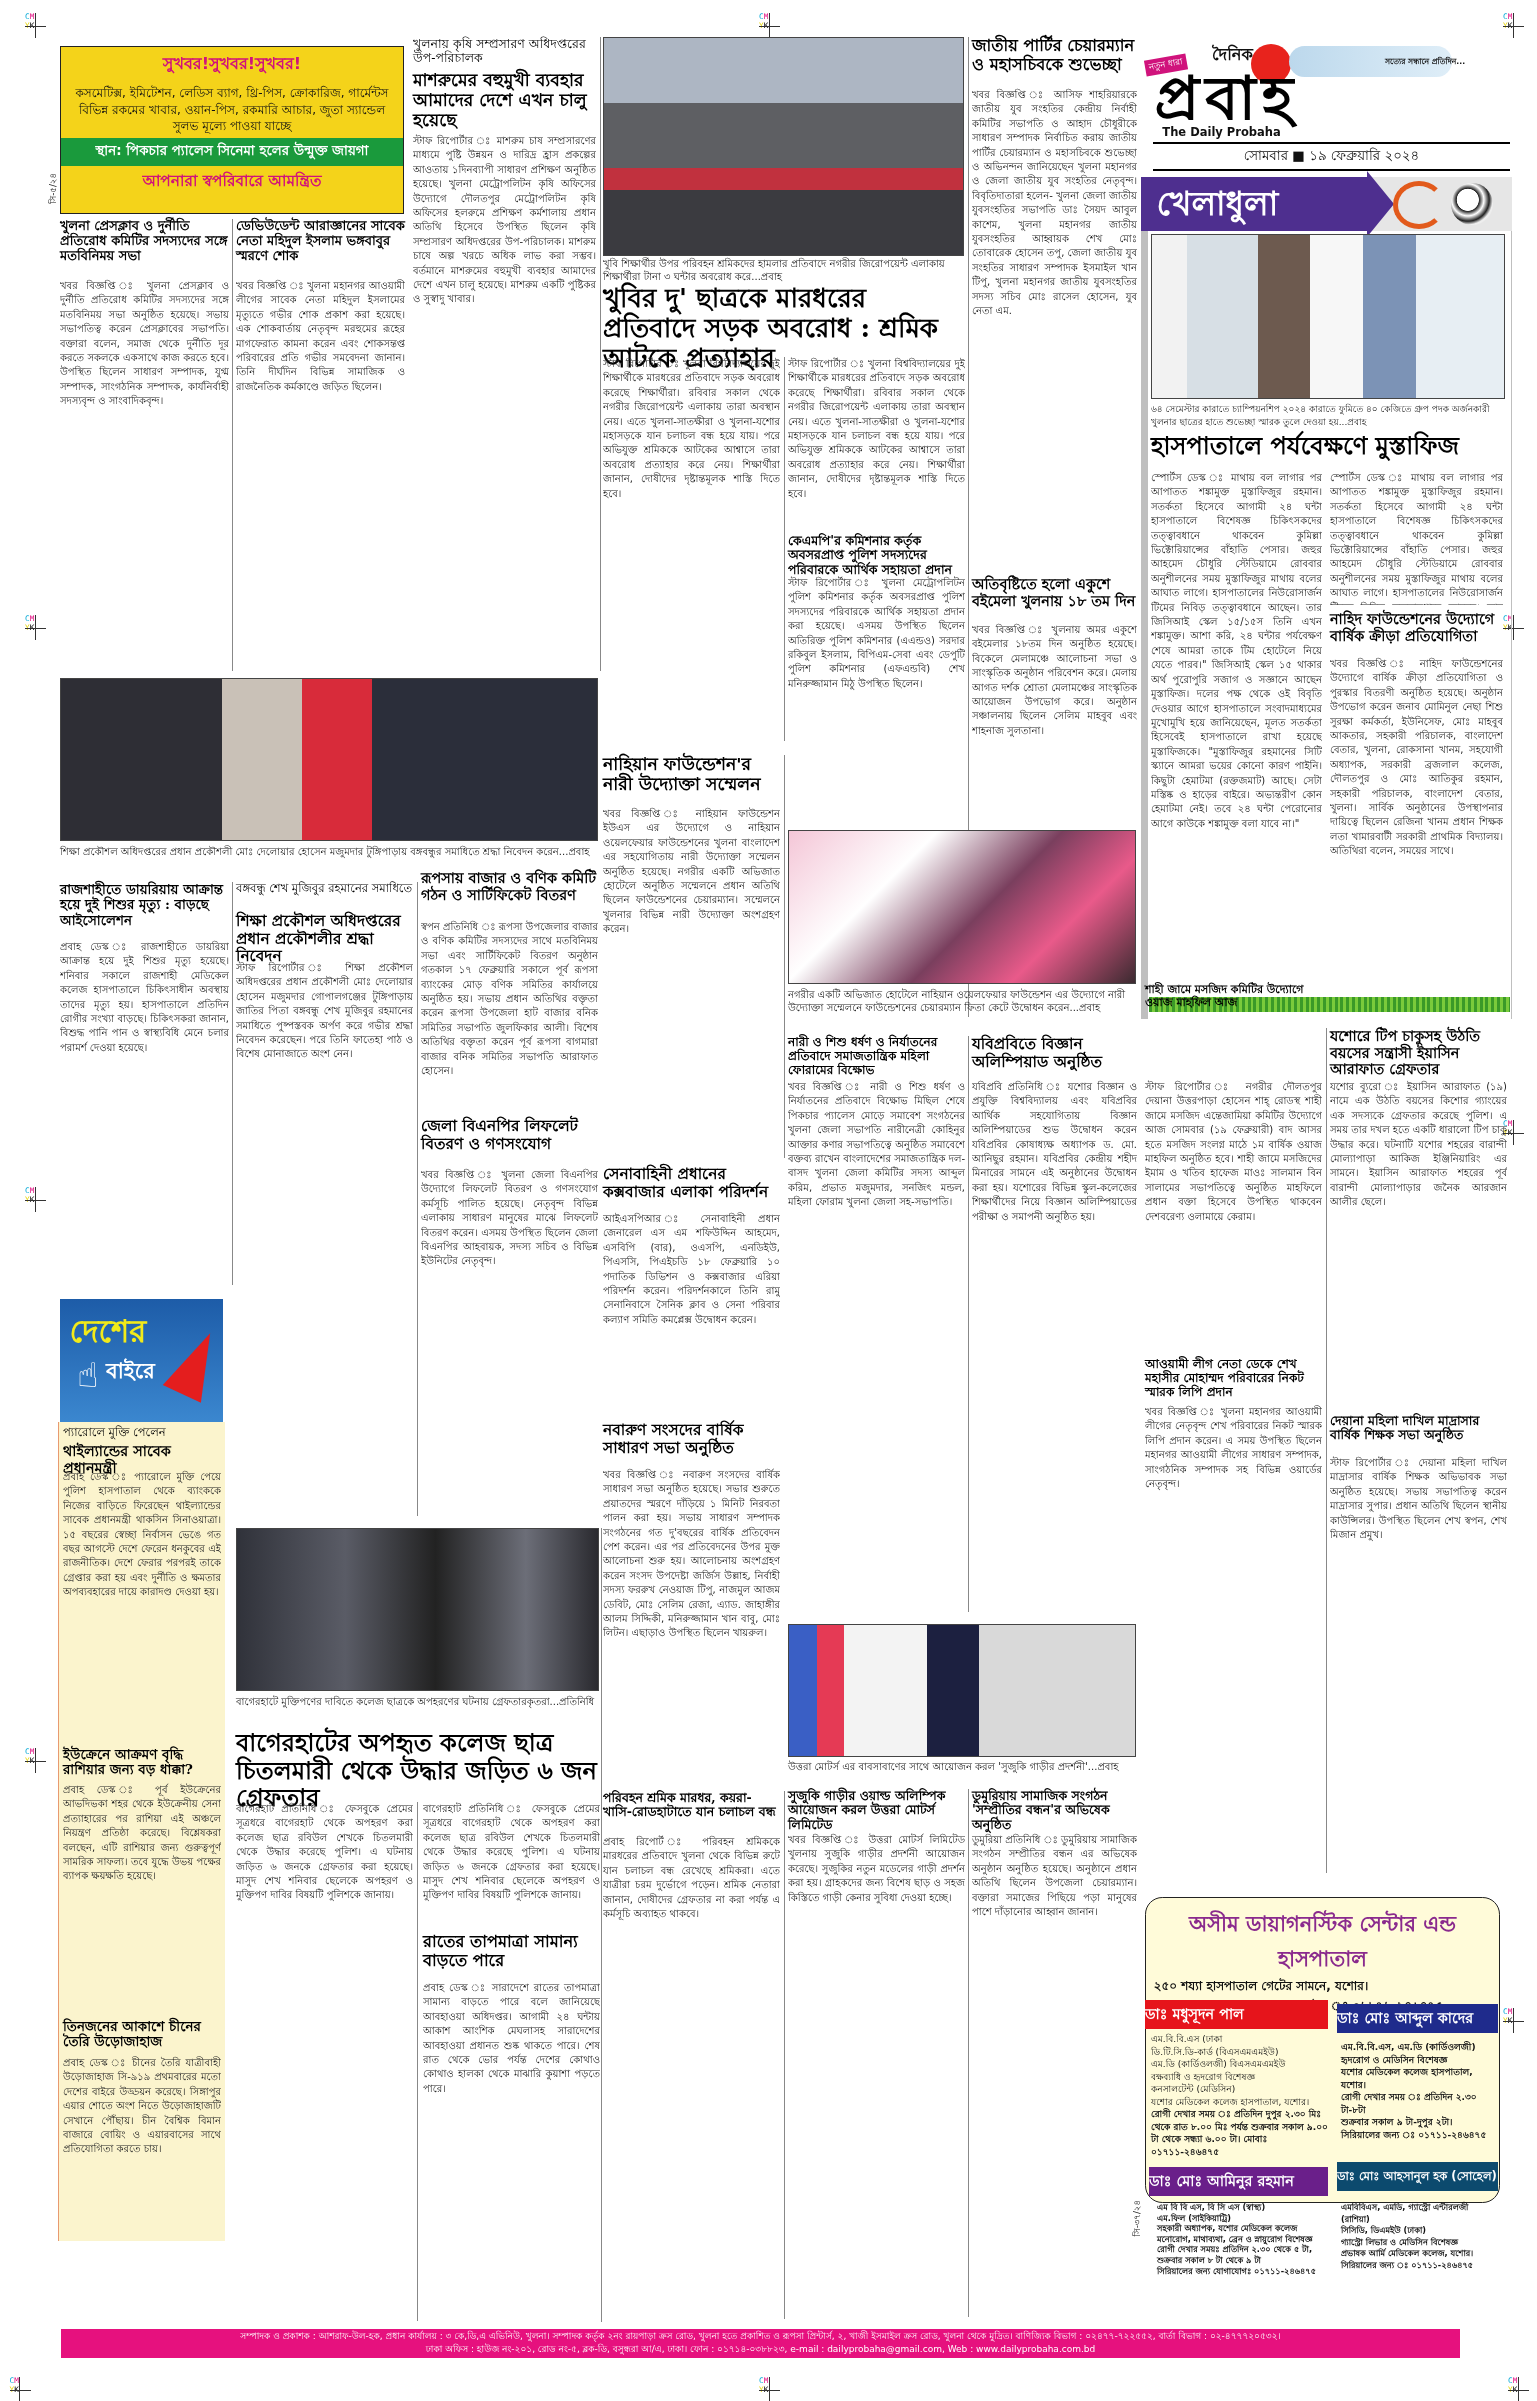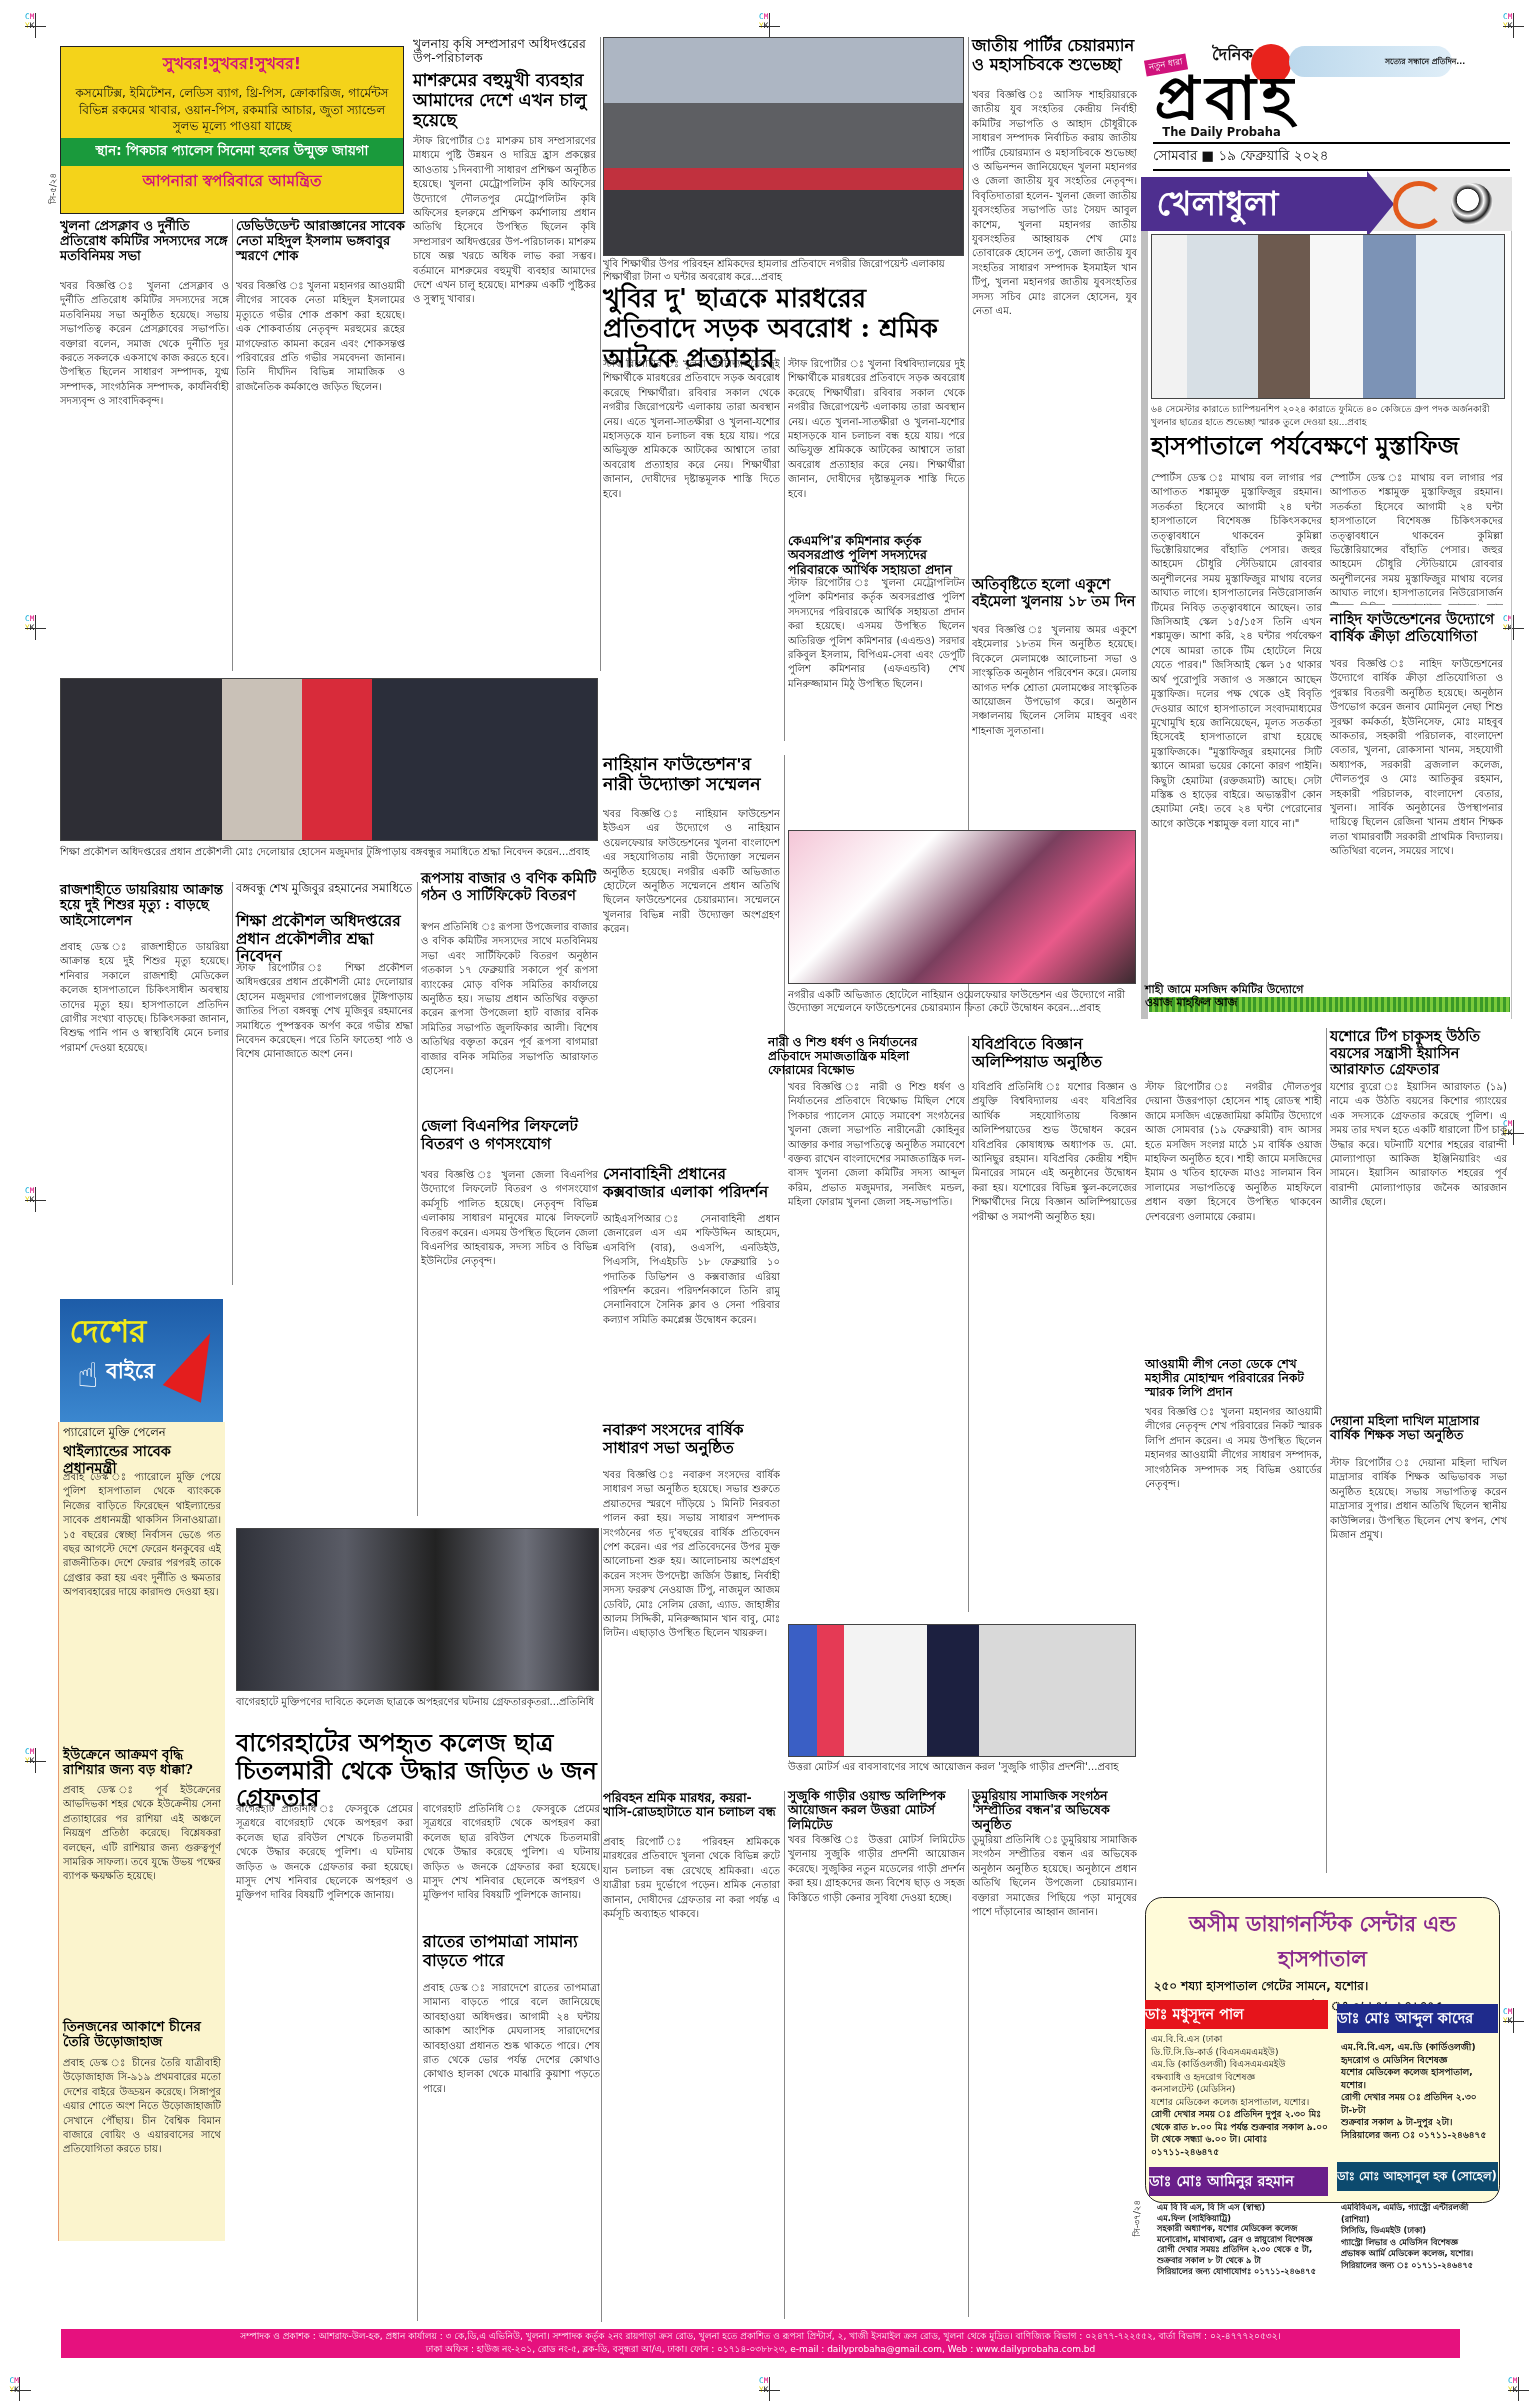--- a/index.html
+++ b/index.html
@@ -23,21 +23,21 @@
 .ad1 .bottom{background:#f4d31a;color:#d1137a;text-align:center;font-size:15.4px;font-weight:bold;padding:2.9px 0}
 
 .mast{left:1145px;top:42px;width:363px;height:96px}
 .mast .sun{position:absolute;left:106px;top:1.9px;width:40px;height:40px;border-radius:50%;background:#e8231d}
 .mast .cloud{position:absolute;left:144px;top:3.8px;width:163px;height:31px;background:linear-gradient(90deg,#bcd8ec,#dfeef8);border-radius:15.4px}
 .mast .title{position:absolute;left:9.6px;top:9.6px;font-size:60px;font-weight:bold;font-family:"DejaVu Serif",serif;letter-spacing:5.8px;color:#000}
 .mast .pre{position:absolute;left:67px;top:0;font-size:16.3px;font-weight:bold}
 .mast .badge{position:absolute;left:0;top:15.4px;background:#d0137c;color:#fff;font-size:8.6px;padding:1px 3.8px;transform:rotate(-10deg)}
 .mast .slogan{position:absolute;left:240px;top:13.4px;font-size:7.7px;font-weight:bold}
 .mast .eng{position:absolute;left:17.3px;top:83px;font-size:11.5px;font-weight:900;font-family:"DejaVu Sans",sans-serif}
-.dateline{left:1153px;top:142px;width:357px;height:29px;border-top:2.9px solid #000;border-bottom:2.9px solid #000;font-size:13.4px;line-height:23px}
+.dateline{left:1153px;top:142px;width:357px;height:29px;border-top:2.9px solid #000;border-bottom:2.9px solid #000;text-align:center;font-size:13.4px;line-height:23px}
 .khela{left:1141px;top:177px;width:371px;height:54px;background:#e6e6e6}
 .khela .arrow{position:absolute;left:0;top:0;width:226px;height:54px;background:#4e2f8f;color:#fff;font-size:33px;font-weight:bold;font-family:"DejaVu Serif",serif;padding-left:15.4px;line-height:54px}
 .khela .arrow:after{content:"";position:absolute;right:-27px;top:-5.8px;border-left:27px solid #4e2f8f;border-top:33px solid transparent;border-bottom:33px solid transparent}
 .khela .ball{position:absolute;right:19px;top:5.8px;width:42px;height:42px;border-radius:50%;background:radial-gradient(circle at 40% 40%,#fff 30%,#222 32%,#fff 45%,#222 60%,#eee 70%)}
 .khela .bat{position:absolute;left:252px;top:3.8px;width:52px;height:48px;border-radius:50%;border:5.8px solid #e25a1b;border-right-color:transparent}
 
 .ad2{left:1145px;top:1897px;width:355px;height:306px;background:#fffbd9;border:1.9px solid #222;border-radius:17.3px;overflow:hidden}
 .ad2 .h{color:#8a2a8d;font-weight:bold;font-size:21px;text-align:center;padding-top:9.6px;font-family:"DejaVu Serif",serif}
 .ad2 .addr{font-size:12px;font-weight:bold;padding:1.9px 7.7px;line-height:15.4px}
 .doc-box{position:absolute;font-size:9px;line-height:12.5px;color:#111}
@@ -153,21 +153,21 @@
 <div class="vrule" style="left:784px;top:755px;height:403px"></div>
 <div class="abs photo" style="left:788px;top:830px;width:348px;height:154px;background:linear-gradient(135deg,#f4c6d7,#ffffff 30%,#7a3f5e 55%,#e95a8a 75%,#3b2a30)"></div>
 <div class="abs caption" style="left:788px;top:988px;width:348px">নগরীর একটি অভিজাত হোটেলে নাহিয়ান ওয়েলফেয়ার ফাউন্ডেশন এর উদ্যোগে নারী উদ্যোক্তা সম্মেলনে ফাউন্ডেশনের চেয়ারম্যান ফিতা কেটে উদ্বোধন করেন...প্রবাহ</div>
 
 <div class="abs hl" style="left:603px;top:1166px;width:177px;font-size:15.4px">সেনাবাহিনী প্রধানের কক্সবাজার এলাকা পরিদর্শন</div>
 <div class="abs col-text" style="left:603px;top:1212px;width:177px;height:202px">আইএসপিআর ঃ সেনাবাহিনী প্রধান জেনারেল এস এম শফিউদ্দিন আহমেদ, এসবিপি (বার), ওএসপি, এনডিইউ, পিএসসি, পিএইচডি ১৮ ফেব্রুয়ারি ১০ পদাতিক ডিভিশন ও কক্সবাজার এরিয়া পরিদর্শন করেন। পরিদর্শনকালে তিনি রামু সেনানিবাসে সৈনিক ক্লাব ও সেনা পরিবার কল্যাণ সমিতি কমপ্লেক্স উদ্বোধন করেন।</div>
 
 <div class="abs hl" style="left:603px;top:1422px;width:177px;font-size:15.4px">নবারুণ সংসদের বার্ষিক সাধারণ সভা অনুষ্ঠিত</div>
 <div class="abs col-text" style="left:603px;top:1468px;width:177px;height:317px">খবর বিজ্ঞপ্তি ঃ নবারুণ সংসদের বার্ষিক সাধারণ সভা অনুষ্ঠিত হয়েছে। সভার শুরুতে প্রয়াতদের স্মরণে দাঁড়িয়ে ১ মিনিট নিরবতা পালন করা হয়। সভায় সাধারণ সম্পাদক সংগঠনের গত দু'বছরের বার্ষিক প্রতিবেদন পেশ করেন। এর পর প্রতিবেদনের উপর মুক্ত আলোচনা শুরু হয়। আলোচনায় অংশগ্রহণ করেন সংসদ উপদেষ্টা জর্জিস উল্লাহ, নির্বাহী সদস্য ফররুখ নেওয়াজ টিপু, নাজমুল আজম ডেবিট, মোঃ সেলিম রেজা, এ্যাড. জাহাঙ্গীর আলম সিদ্দিকী, মনিরুজ্জামান খান বাবু, মোঃ লিটন। এছাড়াও উপস্থিত ছিলেন খায়রুল।</div>
 
-<div class="abs hl" style="left:768px;top:1036px;width:177px;font-size:12px">নারী ও শিশু ধর্ষণ ও নির্যাতনের প্রতিবাদে সমাজতান্ত্রিক মহিলা ফোরামের বিক্ষোভ</div>
+<div class="abs hl" style="left:788px;top:1036px;width:177px;font-size:12px">নারী ও শিশু ধর্ষণ ও নির্যাতনের প্রতিবাদে সমাজতান্ত্রিক মহিলা ফোরামের বিক্ষোভ</div>
 <div class="abs col-text" style="left:788px;top:1080px;width:177px;height:538px">খবর বিজ্ঞপ্তি ঃ নারী ও শিশু ধর্ষণ ও নির্যাতনের প্রতিবাদে বিক্ষোভ মিছিল শেষে পিকচার প্যালেস মোড়ে সমাবেশ সংগঠনের খুলনা জেলা সভাপতি নারীনেত্রী কোহিনুর আক্তার কণার সভাপতিত্বে অনুষ্ঠিত সমাবেশে বক্তব্য রাখেন বাংলাদেশের সমাজতান্ত্রিক দল-বাসদ খুলনা জেলা কমিটির সদস্য আব্দুল করিম, প্রভাত মজুমদার, সনজিৎ মন্ডল, মহিলা ফোরাম খুলনা জেলা সহ-সভাপতি।</div>
 <div class="vrule" style="left:968px;top:1036px;height:576px"></div>
 
 <div class="abs hl" style="left:972px;top:1036px;width:165px;font-size:15.4px">যবিপ্রবিতে বিজ্ঞান অলিম্পিয়াড অনুষ্ঠিত</div>
 <div class="abs col-text" style="left:972px;top:1080px;width:165px;height:538px">যবিপ্রবি প্রতিনিধি ঃ যশোর বিজ্ঞান ও প্রযুক্তি বিশ্ববিদ্যালয় এবং যবিপ্রবির আর্থিক সহযোগিতায় বিজ্ঞান অলিম্পিয়াডের শুভ উদ্বোধন করেন যবিপ্রবির কোষাধ্যক্ষ অধ্যাপক ড. মো. আনিছুর রহমান। যবিপ্রবির কেন্দ্রীয় শহীদ মিনারের সামনে এই অনুষ্ঠানের উদ্বোধন করা হয়। যশোরের বিভিন্ন স্কুল-কলেজের শিক্ষার্থীদের নিয়ে বিজ্ঞান অলিম্পিয়াডের পরীক্ষা ও সমাপনী অনুষ্ঠিত হয়।</div>
 
 <div class="abs photo" style="left:788px;top:1624px;width:348px;height:133px;background:linear-gradient(90deg,#3a5fc5 0 8%,#e53a55 8% 16%,#f3f3f3 16% 40%,#1c2040 40% 55%,#d9d9d9 55% 100%)"></div>
 <div class="abs caption" style="left:788px;top:1760px;width:348px">উত্তরা মোটর্স এর বাবসাবাণের সাথে আয়োজন করল 'সুজুকি গাড়ীর প্রদর্শনী'...প্রবাহ</div>
 
 <div class="abs hl" style="left:788px;top:1789px;width:177px;font-size:12.5px">সুজুকি গাড়ীর ওয়াল্ড অলিম্পিক আয়োজন করল উত্তরা মোটর্স লিমিটেড</div>

